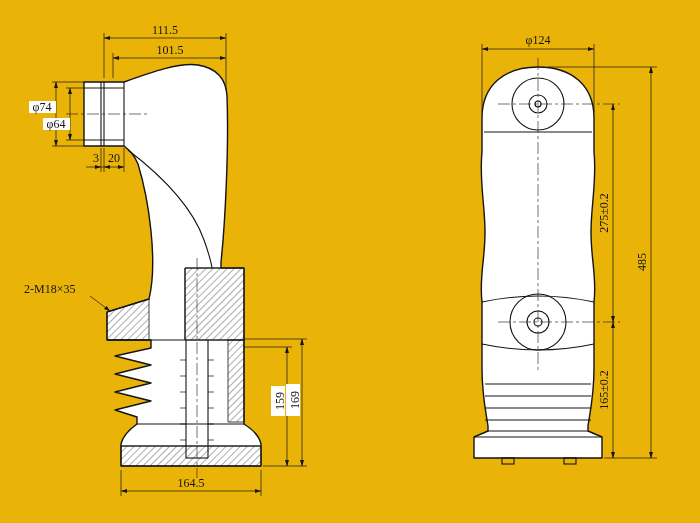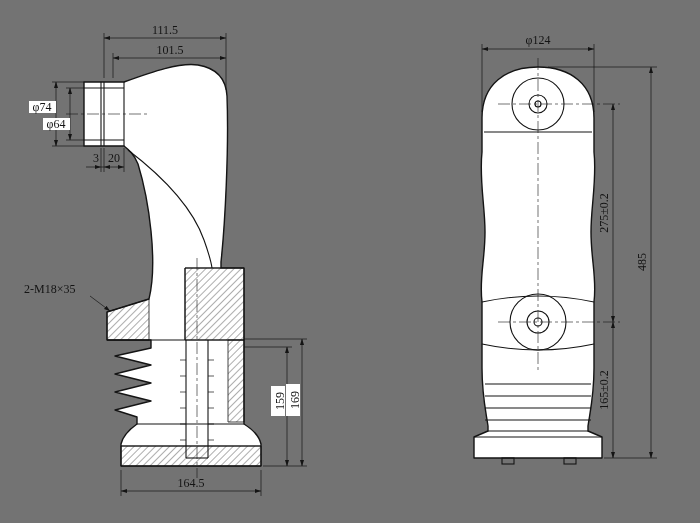--- a/index.html
+++ b/index.html
@@ -1,17 +1,17 @@
 <!DOCTYPE html>
 <html><head>
 <meta charset="utf-8">
 <style>
   html,body{margin:0;padding:0;background:#ffffff;}
   body{width:700px;height:523px;overflow:hidden;}
-  .stage{width:700px;height:523px;background:#737373;}
+  .stage{width:700px;height:523px;background:#eab308;}
   .dim-text{font:12px "Liberation Serif", serif;fill:#141414;}
   .callout-text{font:12px "Liberation Serif", serif;fill:#141414;}
   .outline{fill:#ffffff;stroke:#141414;stroke-width:1.4;stroke-linejoin:round;}
   .iline{stroke:#141414;stroke-width:1.1;fill:none;}
   .thin{stroke:#141414;stroke-width:0.7;fill:none;}
   .cl{stroke:#141414;stroke-width:0.6;stroke-dasharray:12 3 3 3;fill:none;}
   .mask{fill:#ffffff;stroke:none;}
 </style>
 </head>
 <body>

